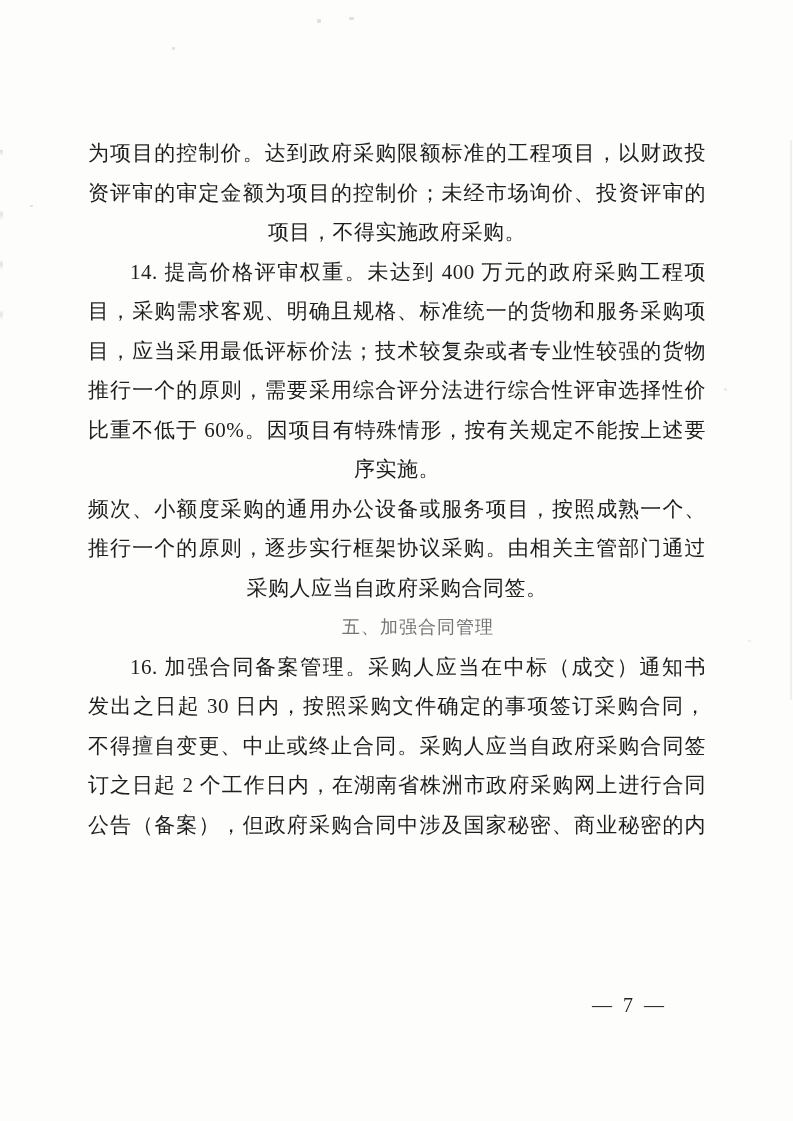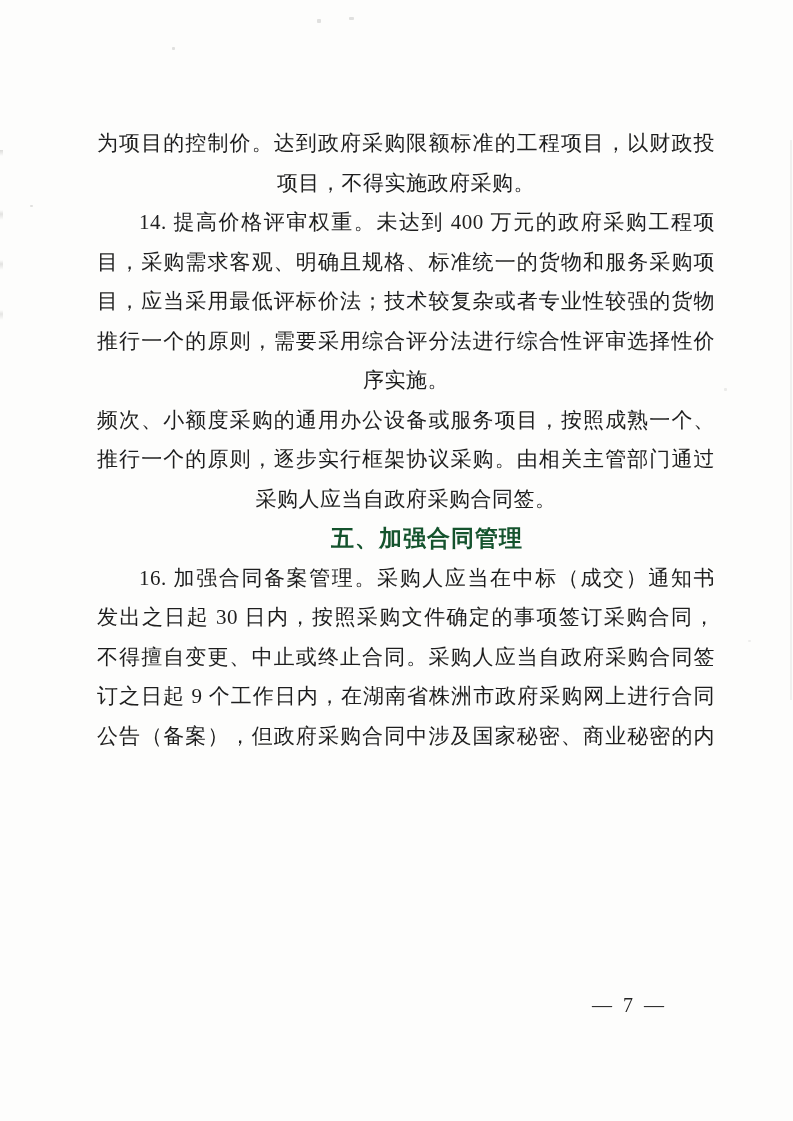--- a/index.html
+++ b/index.html
@@ -6,46 +6,45 @@
   .page {
     position: relative;
     width: 793px;
     height: 1121px;
     background: #fdfdfc;
     overflow: hidden;
     font-family: "Liberation Serif", "DejaVu Serif", serif;
   }
   .content {
     position: absolute;
-    top: 124px;
+    top: 134px;
     left: 88px;
     width: 618px;
-    margin-left: 9px;
   }
   .line {
     font-size: 21px;
     line-height: 39.5px;
     height: 39.5px;
     color: #1e1e1e;
     text-align: center;
     letter-spacing: 0.5px;
   }
   .line.justify {
     text-align: justify;
     text-align-last: justify;
   }
   .line.indent {
     padding-left: 42px;
   }
   .line.heading {
     font-family: "Liberation Sans", "DejaVu Sans", sans-serif;
-    font-weight: bold;
-    font-size: 23px;
+    font-weight: normal;
+    font-size: 18px;
     letter-spacing: 1px;
-    color: #14532d;
+    color: #737373;
   }
   .page-number {
     position: absolute;
     top: 994px;
     right: 126px;
     font-size: 20px;
     letter-spacing: 3px;
     color: #242424;
     font-family: "Liberation Serif", "DejaVu Serif", serif;
   }
@@ -88,32 +87,34 @@
   <div class="speck" style="left:349px; top:17px; width:5px; height:3px;"></div>
   <div class="speck" style="left:172px; top:47px; width:3px; height:3px;"></div>
   <div class="speck" style="left:30px; top:205px; width:3px; height:2px;"></div>
   <div class="speck" style="left:724px; top:388px; width:3px; height:3px; opacity:0.35;"></div>
   <div class="speck" style="left:748px; top:640px; width:3px; height:2px; opacity:0.3;"></div>
   <div class="edge-marks-left"></div>
   <div class="edge-shadow-right"></div>
 
   <div class="content">
       <div class="line justify">为项目的控制价。达到政府采购限额标准的工程项目，以财政投</div>
+      <div class="line justify">资评审的审定金额为项目的控制价；未经市场询价、投资评审的</div>
       <div class="line">项目，不得实施政府采购。</div>
       <div class="line justify indent">14. 提高价格评审权重。未达到 400 万元的政府采购工程项</div>
       <div class="line justify">目，采购需求客观、明确且规格、标准统一的货物和服务采购项</div>
       <div class="line justify">目，应当采用最低评标价法；技术较复杂或者专业性较强的货物</div>
       <div class="line justify">推行一个的原则，需要采用综合评分法进行综合性评审选择性价</div>
+      <div class="line justify">比重不低于 60%。因项目有特殊情形，按有关规定不能按上述要</div>
       <div class="line">序实施。</div>
       <div class="line justify">频次、小额度采购的通用办公设备或服务项目，按照成熟一个、</div>
       <div class="line justify">推行一个的原则，逐步实行框架协议采购。由相关主管部门通过</div>
       <div class="line">采购人应当自政府采购合同签。</div>
       <div class="line indent heading">五、加强合同管理</div>
       <div class="line justify indent">16. 加强合同备案管理。采购人应当在中标（成交）通知书</div>
       <div class="line justify">发出之日起 30 日内，按照采购文件确定的事项签订采购合同，</div>
       <div class="line justify">不得擅自变更、中止或终止合同。采购人应当自政府采购合同签</div>
-      <div class="line justify">订之日起 9 个工作日内，在湖南省株洲市政府采购网上进行合同</div>
+      <div class="line justify">订之日起 2 个工作日内，在湖南省株洲市政府采购网上进行合同</div>
       <div class="line justify">公告（备案），但政府采购合同中涉及国家秘密、商业秘密的内</div>
     </div>
 
   <div class="page-number">— 7 —</div>
 
 </div>
 
 </body></html>

